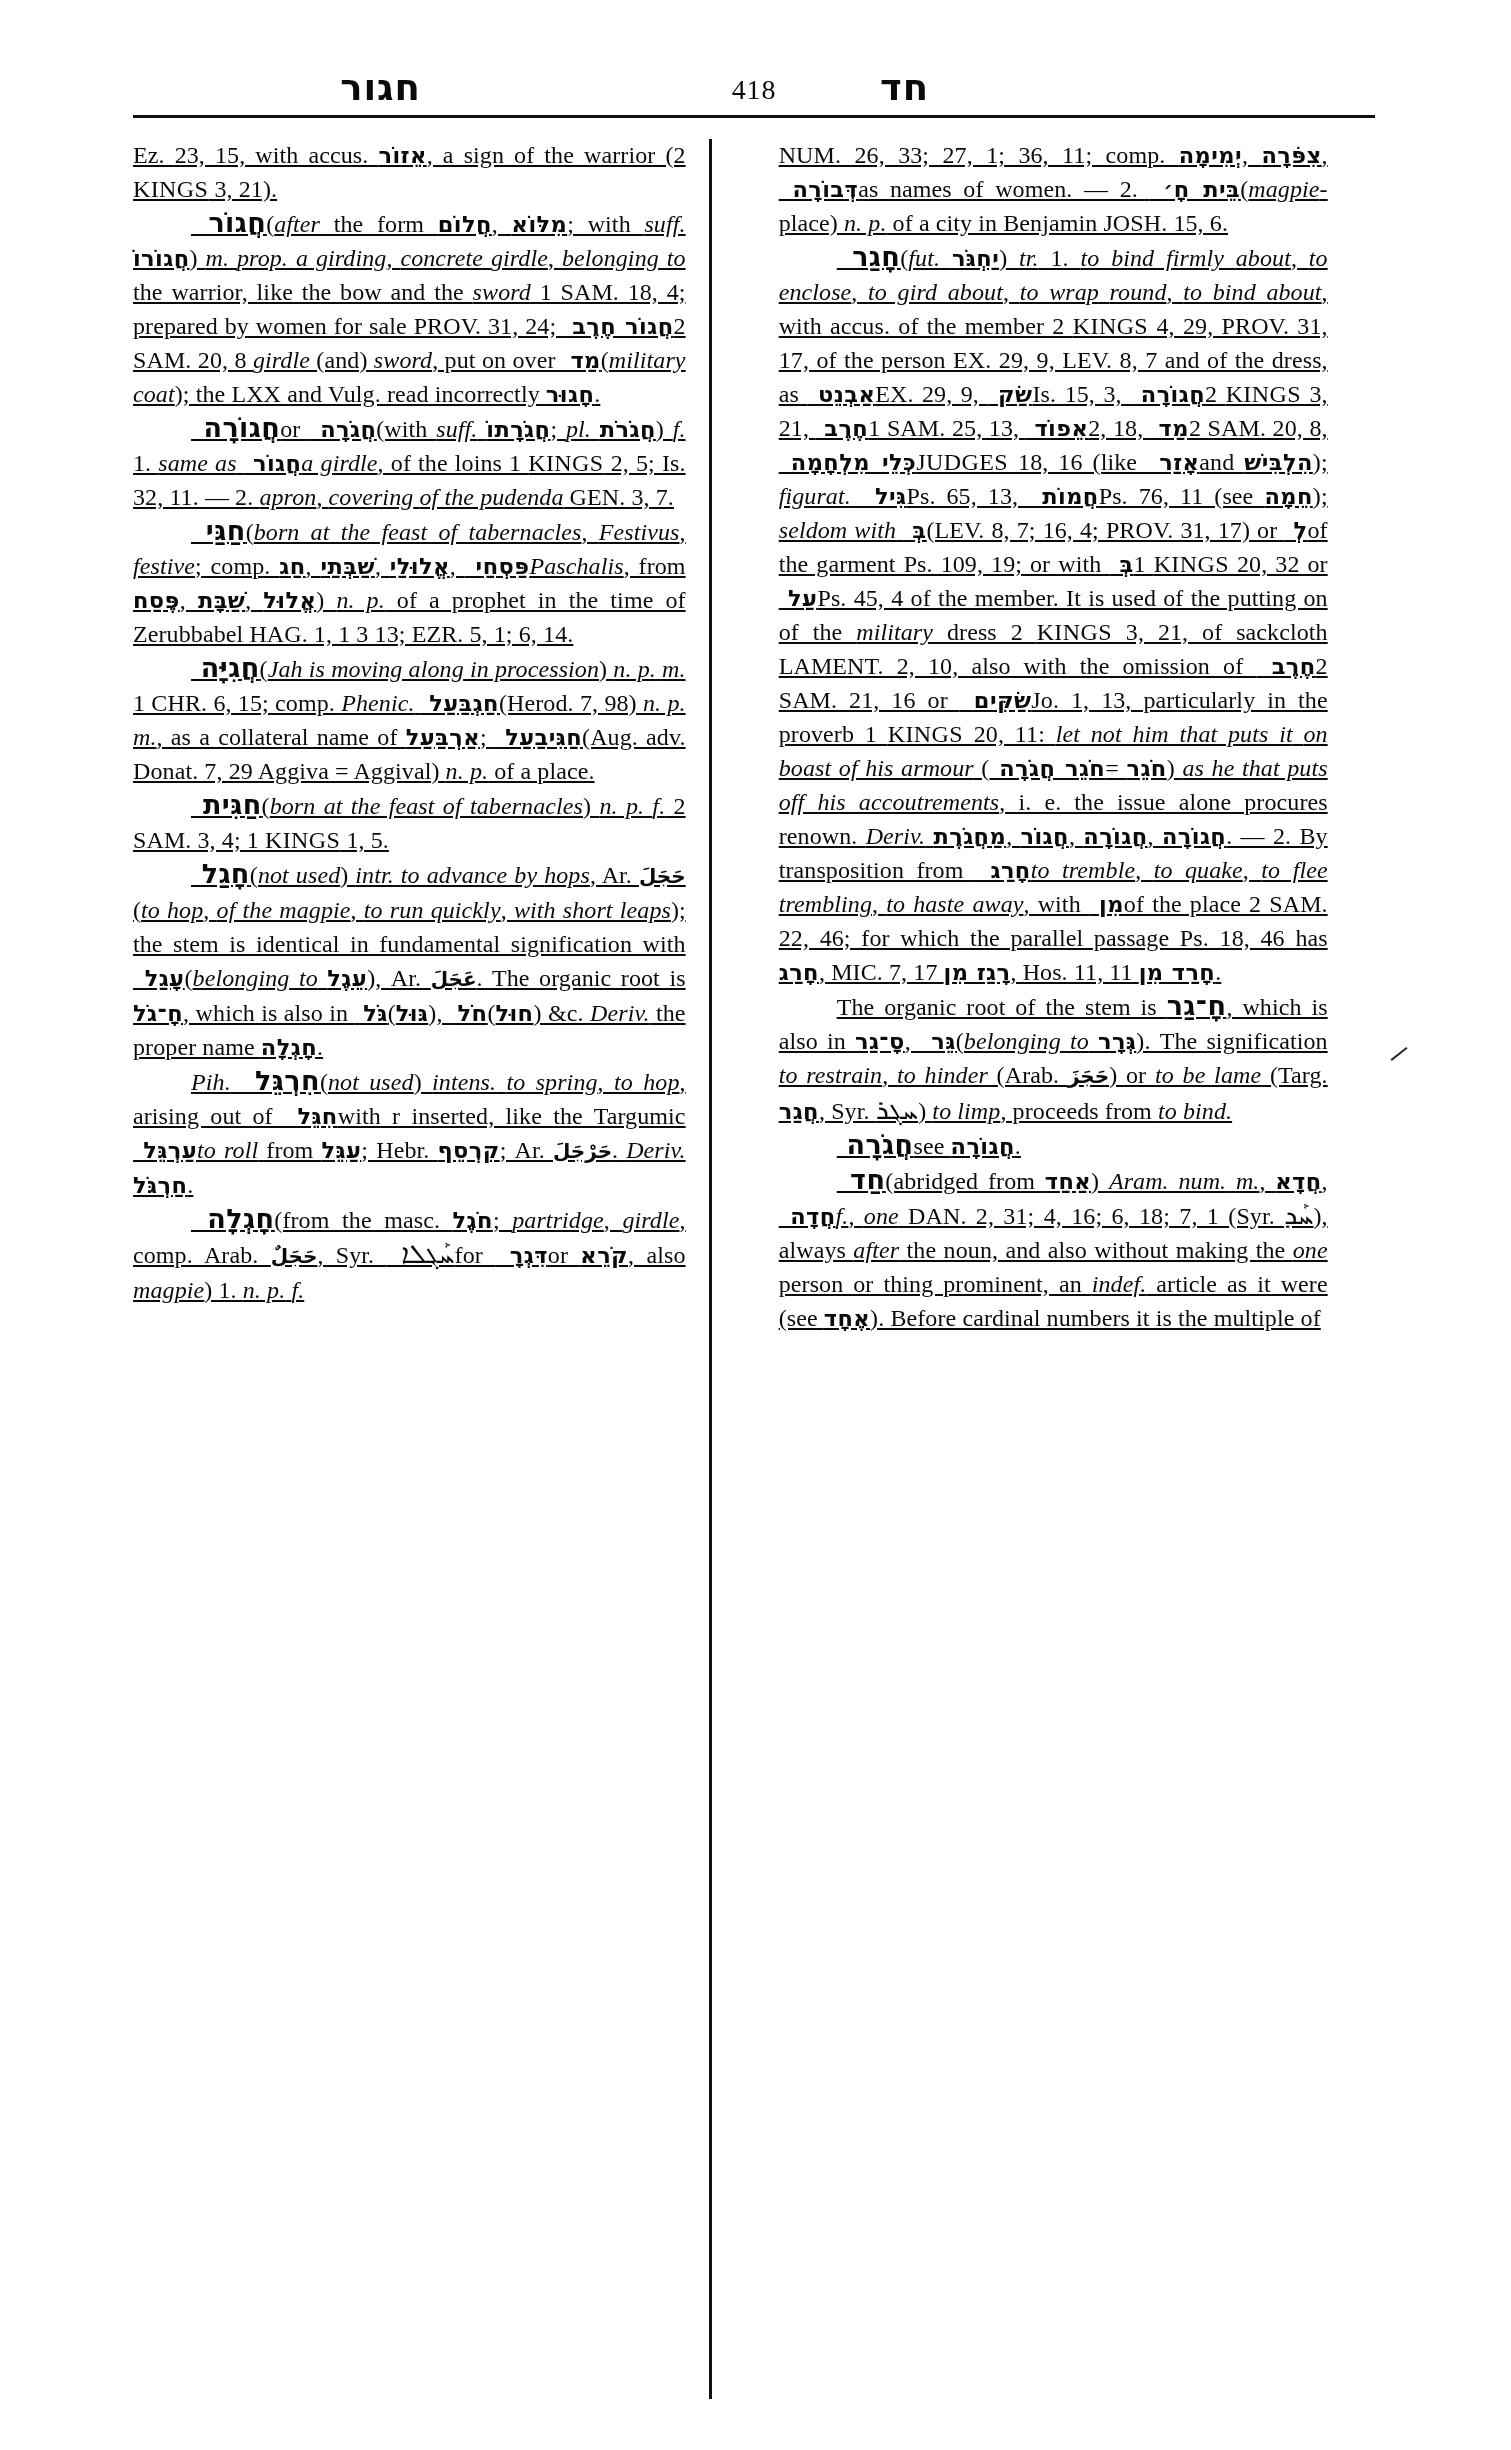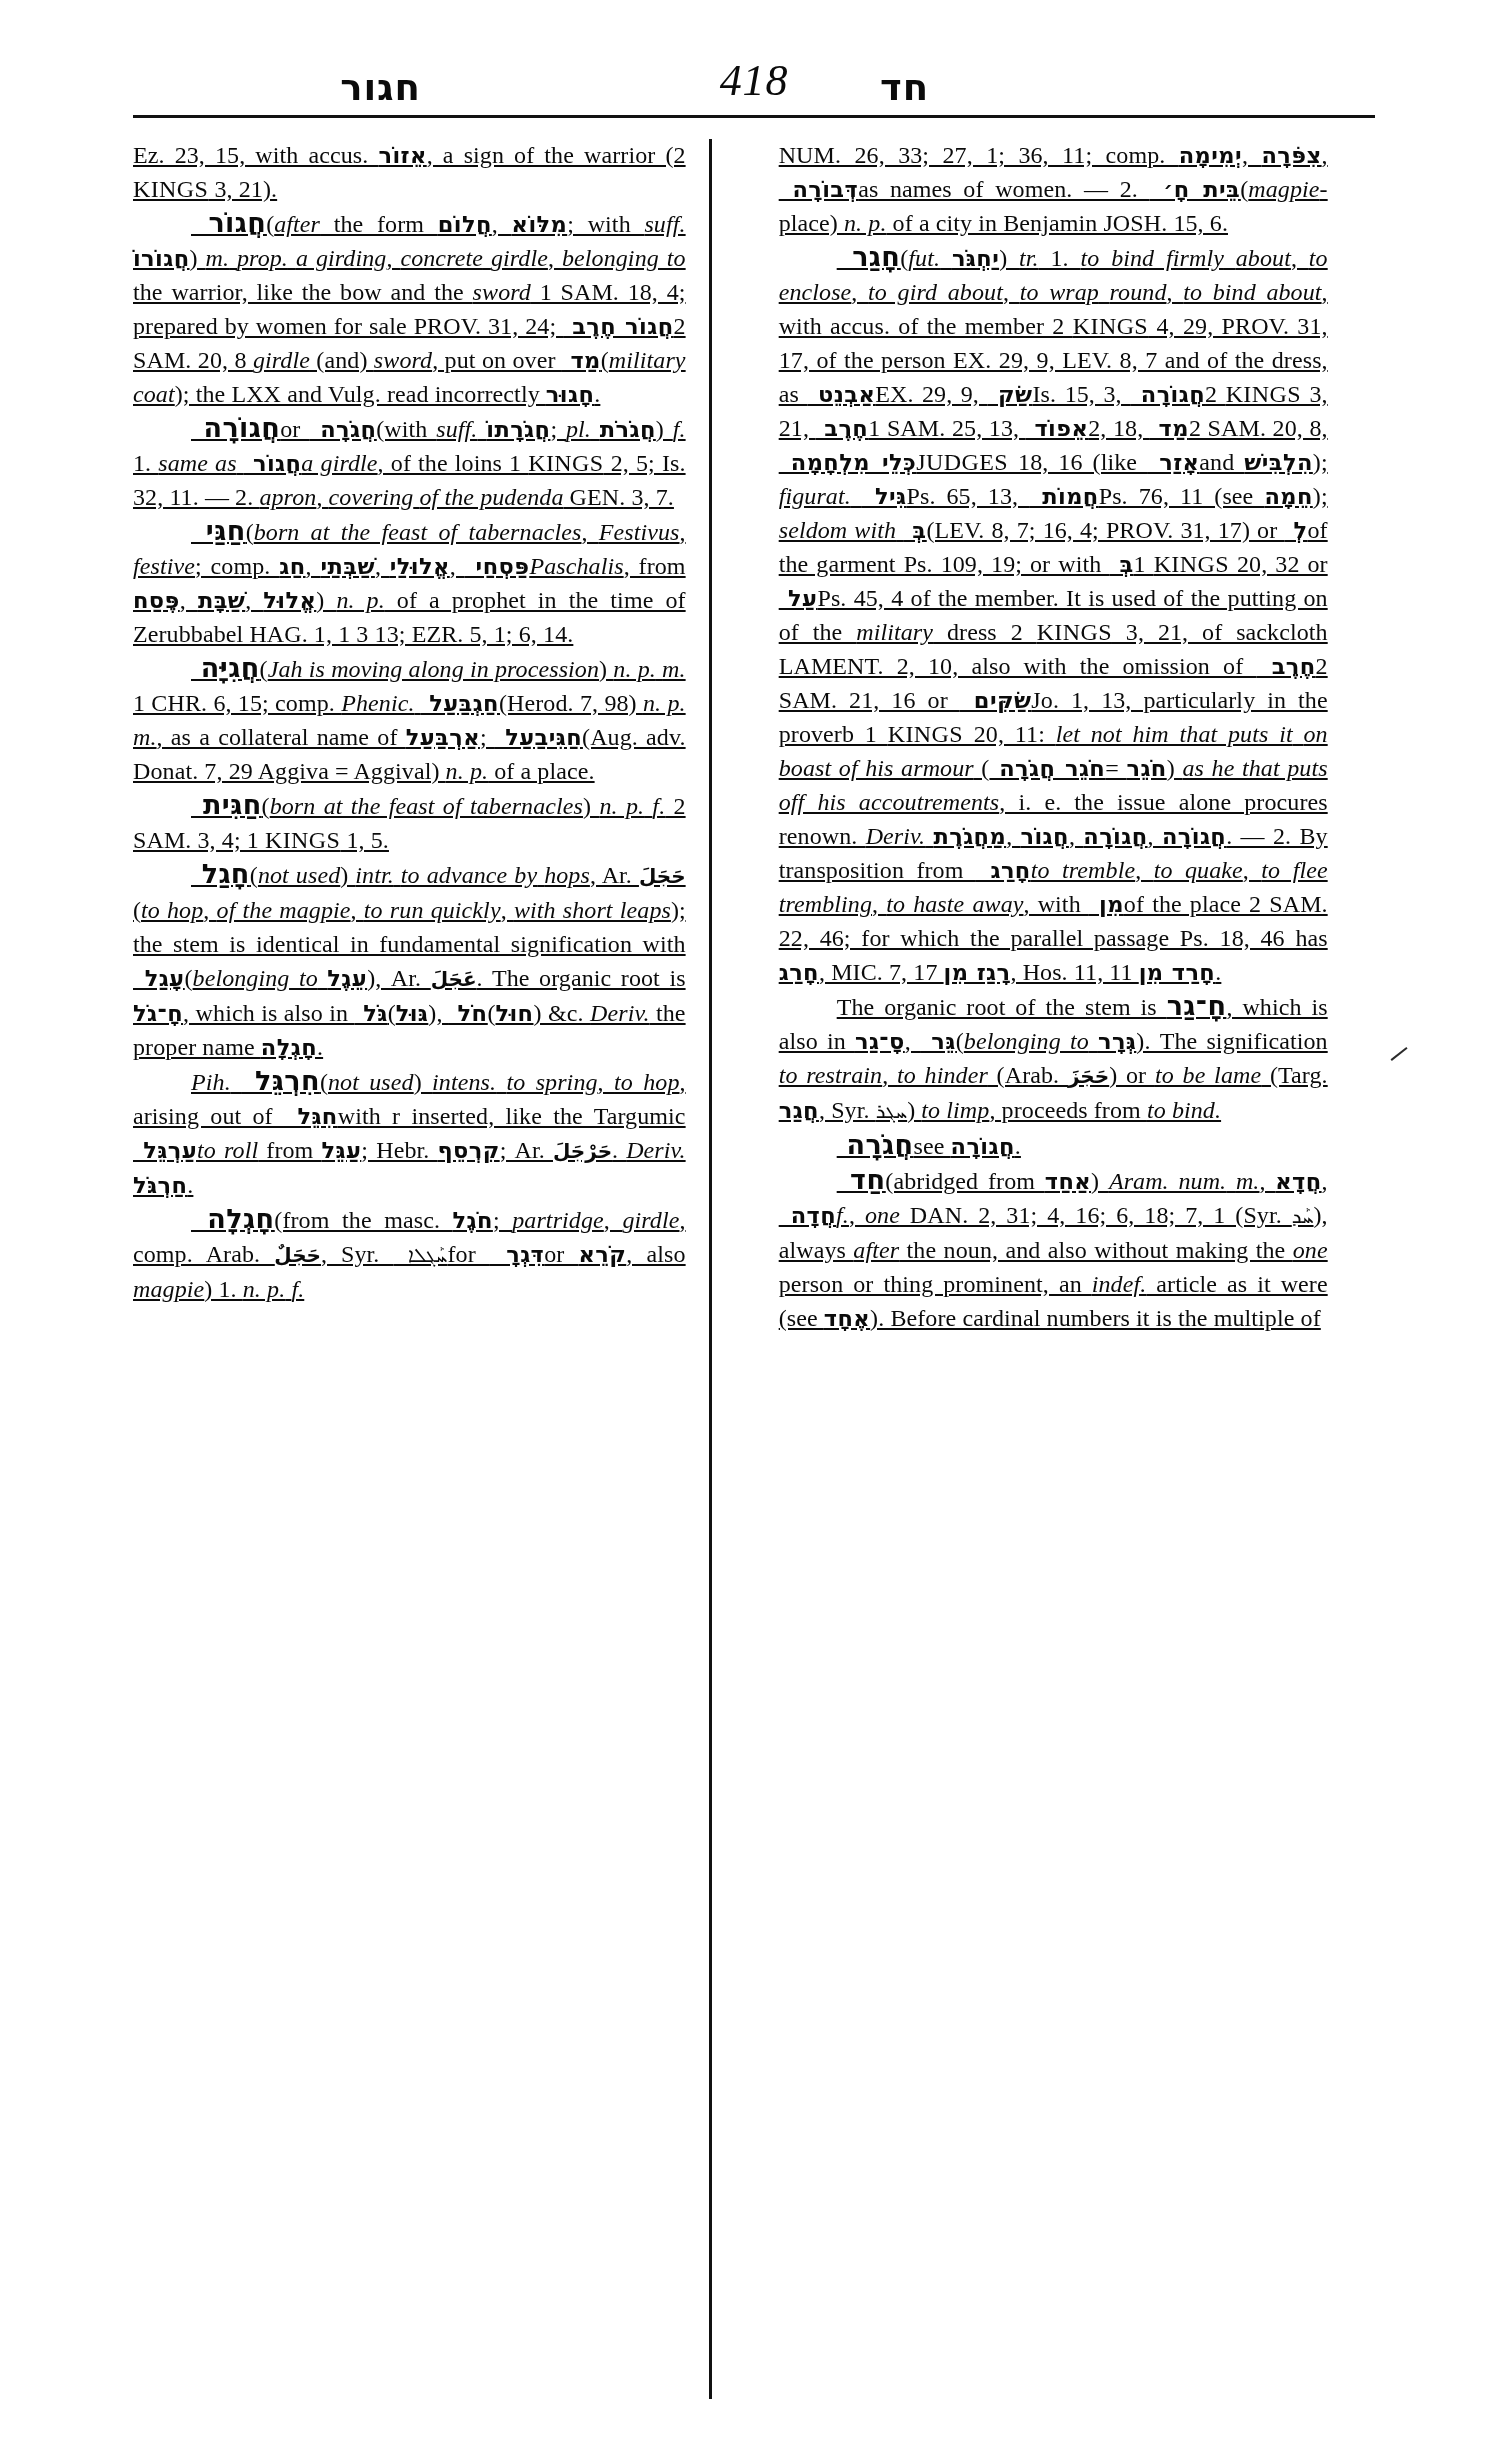--- a/index.html
+++ b/index.html
@@ -45,24 +45,23 @@
   .heb-head {
     font-family: "DejaVu Sans", sans-serif;
     font-weight: 700;
     font-size: 37px;
     line-height: 1;
     direction: rtl;
     unicode-bidi: isolate;
     letter-spacing: 0.9px;
   }
   .folio {
-    font-size: 44px;
+    font-size: 28px;
     font-weight: 400;
     letter-spacing: 0.9px;
-    font-style: italic;
   }
 
   .rule {
     margin: 9px 133px 0 133px;
     height: 2.7px;
     background: #111;
   }
 
   
   .cols {
@@ -120,21 +119,21 @@
   }
   .arab {
     font-family: "DejaVu Sans", sans-serif;
     font-size: 20px;
     direction: rtl;
     unicode-bidi: isolate;
     font-weight: 600;
   }
   .syr {
     font-family: "DejaVu Sans", sans-serif;
-    font-size: 20px;
+    font-size: 27px;
     direction: rtl;
     unicode-bidi: isolate;
   }
   .entry-start { text-indent: 58px; }
   .tickmark {
     position: absolute;
     right: -34px;
     top: 935px;
     width: 20px;
     height: 1.8px;

